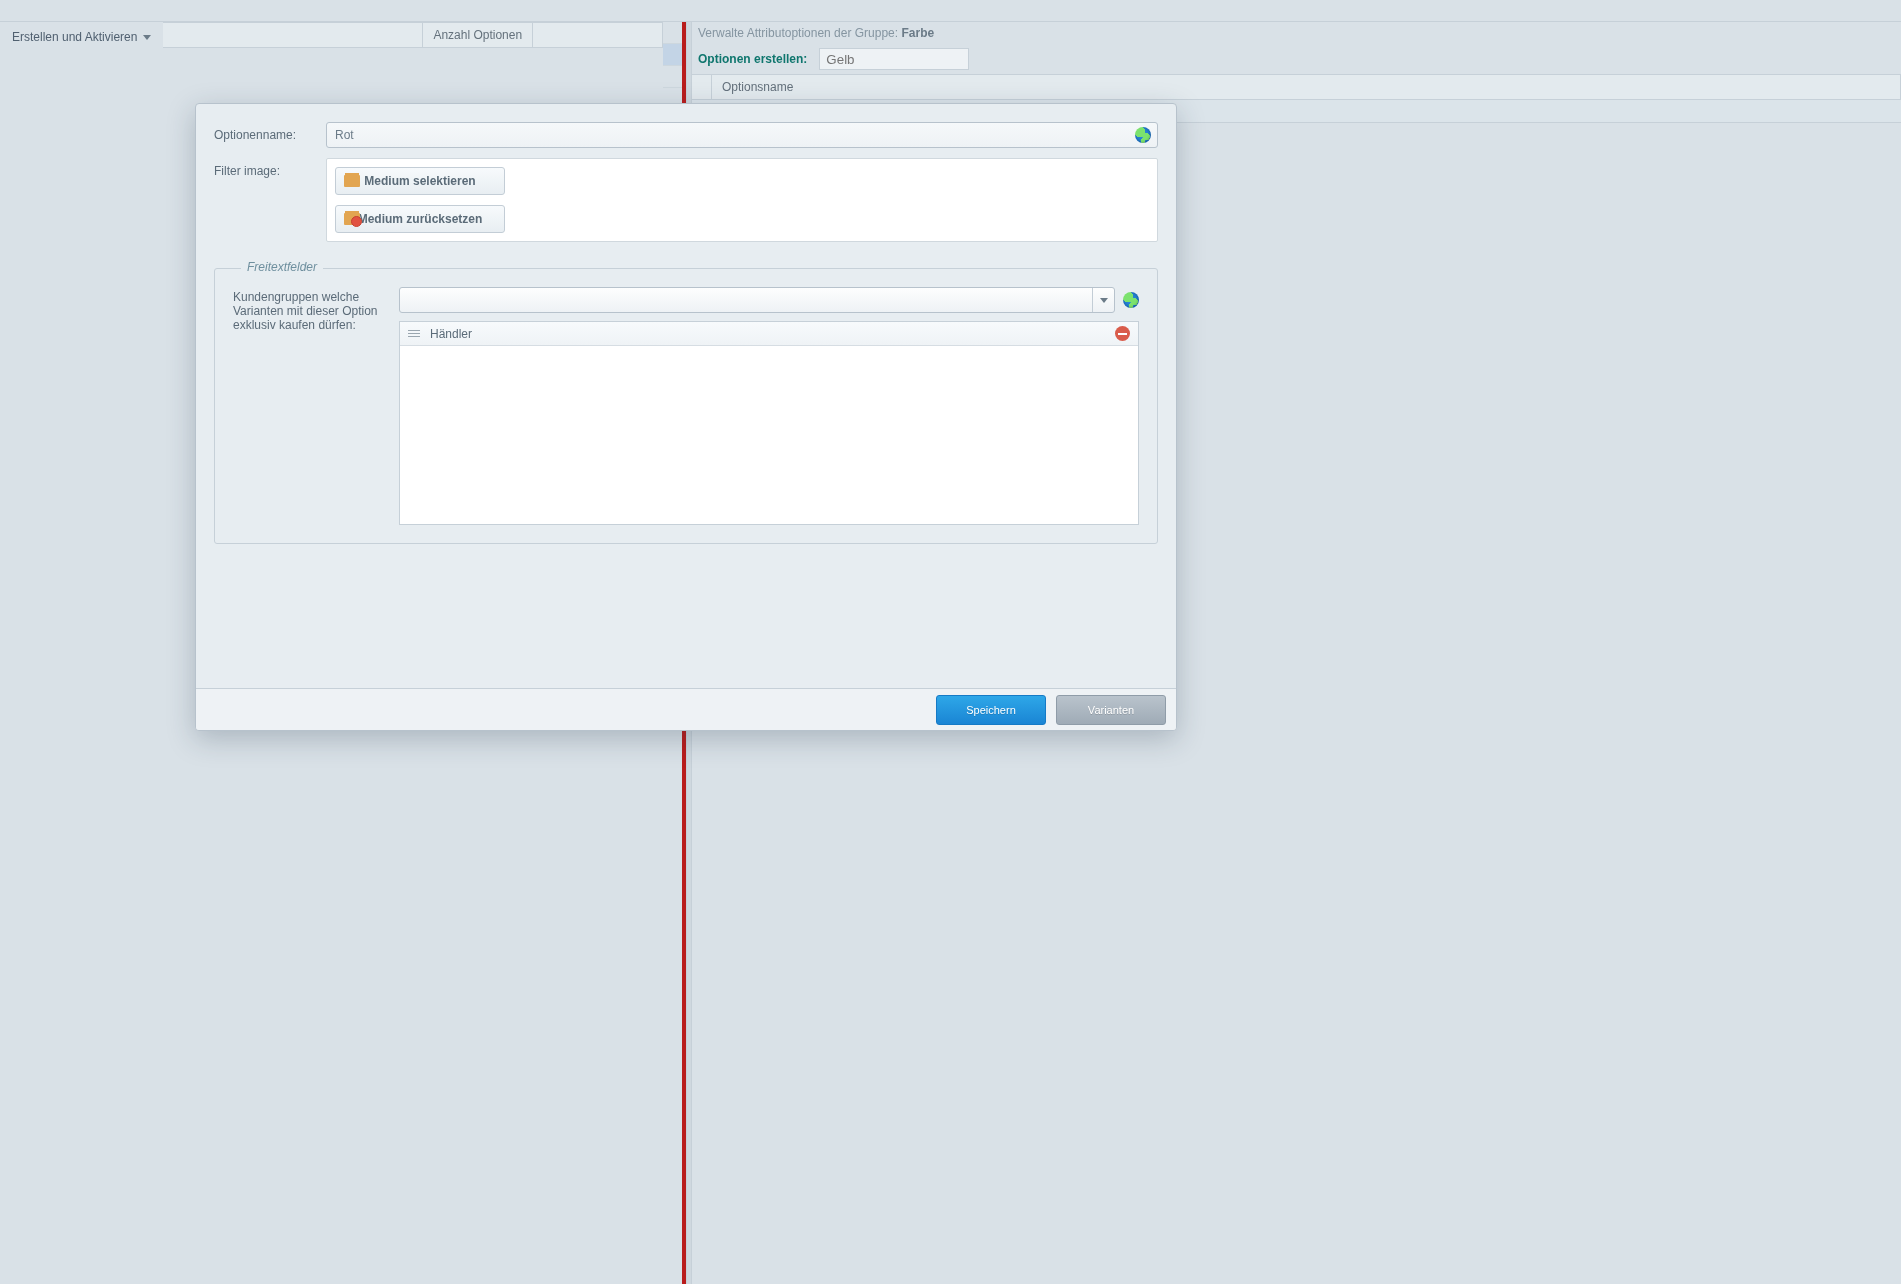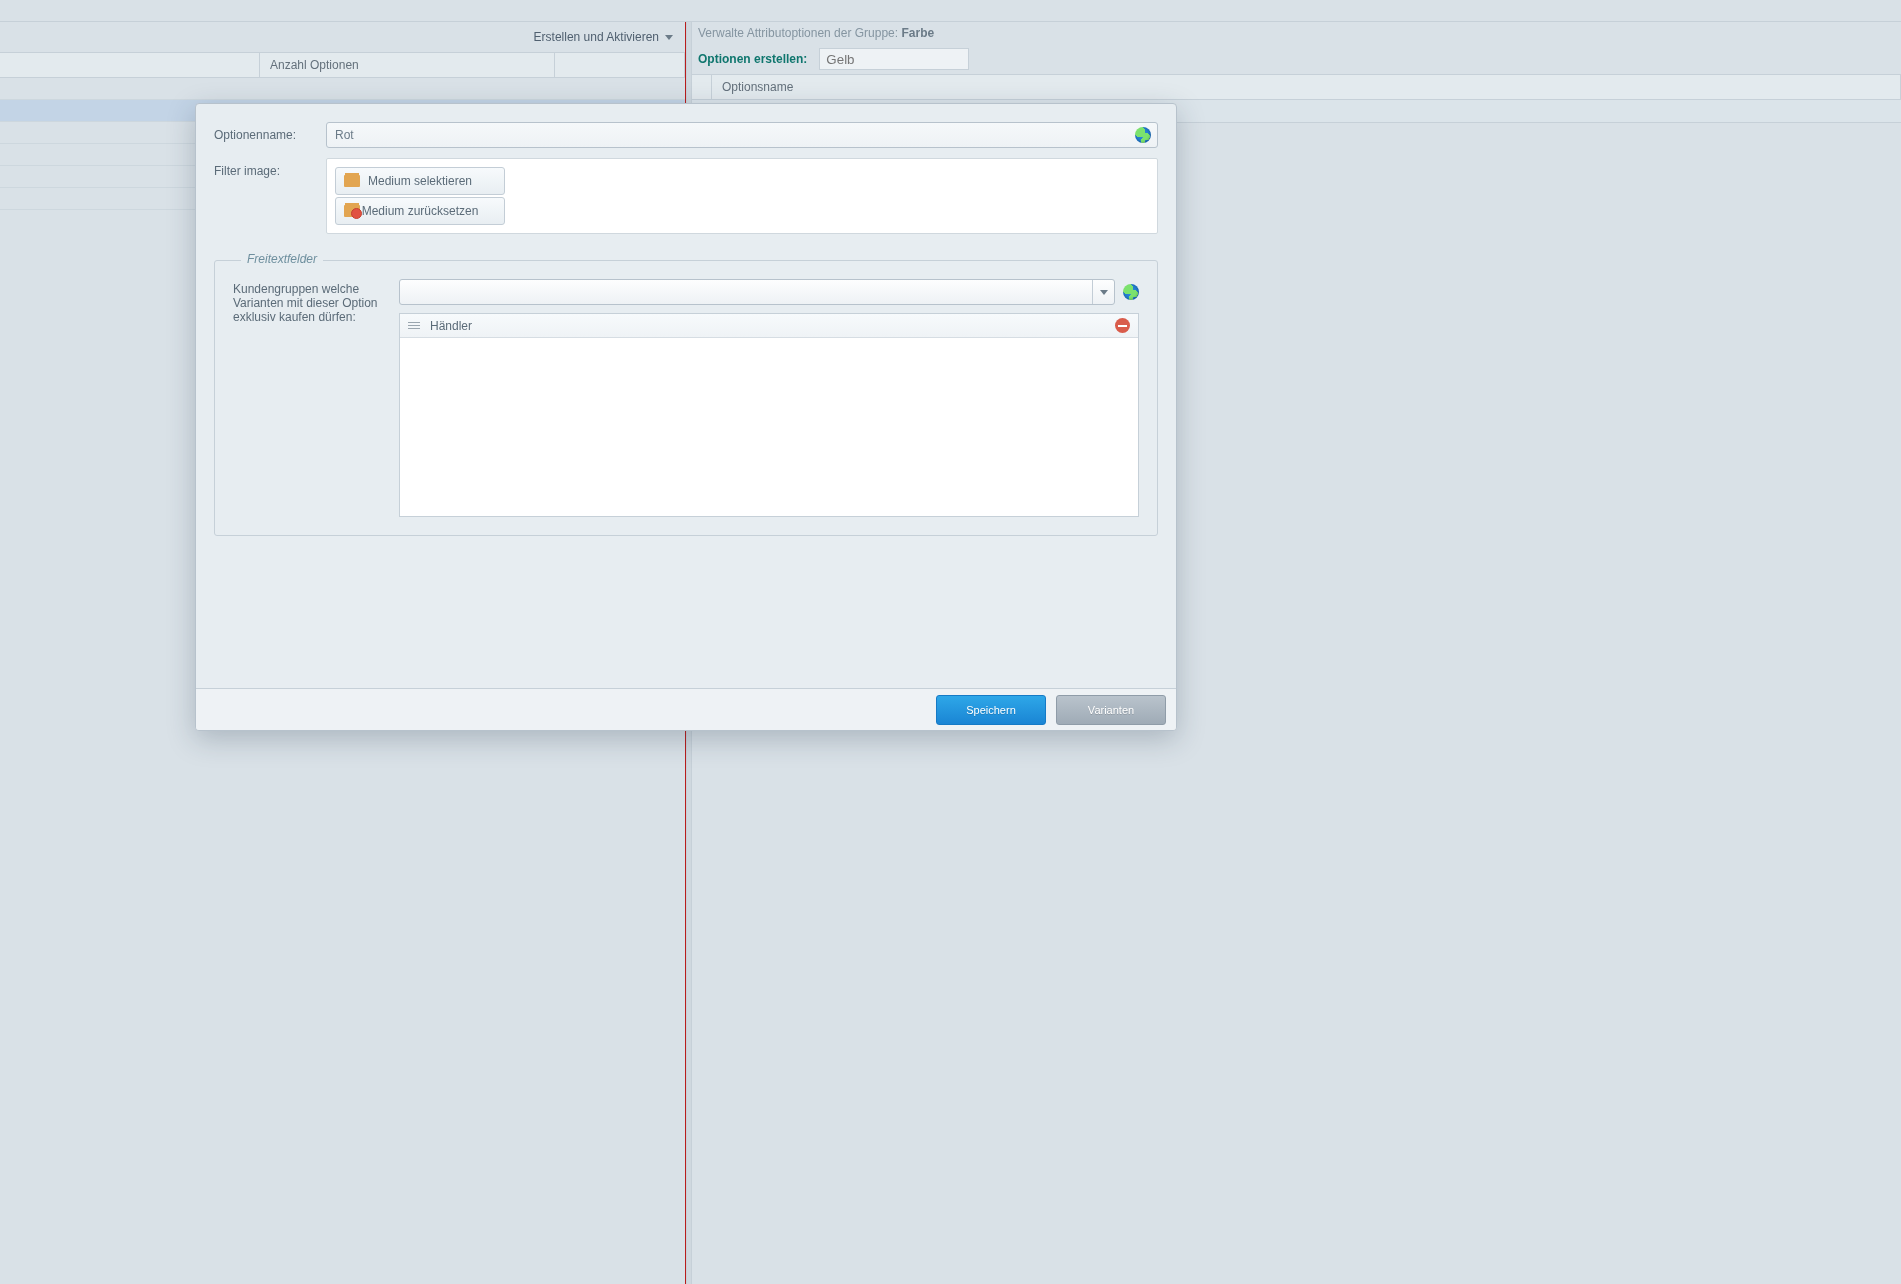--- a/index.html
+++ b/index.html
@@ -23,22 +23,22 @@
       background: #d9e1e7;
       border-bottom: 1px solid #c6d0d8;
     }
     .content {
       position: relative;
       flex: 1;
       display: flex;
     }
     .left-panel {
       width: 686px;
-      border-right: 1px solid #b91c1c;
-      display: flex; flex-direction: column;
+      border-right: 4px solid #b91c1c;
+      display: flex; 
       min-width: 0;
       justify-content: flex-end;
     }
     .right-panel {
       flex: 1;
       display: flex; flex-direction: column;
     }
 
     .toolbar {
       height: 30px;
@@ -204,21 +204,21 @@
     }
     .text-input .globe { position: absolute; right: 6px; top: 50%; transform: translateY(-50%); }
 
     .media-block {
       background: #ffffff;
       border: 1px solid #d0d8de;
       border-radius: 2px;
       padding: 8px;
       display: flex; gap: 16px; align-items: flex-start;
     }
-    .media-buttons { display: flex; flex-direction: column; gap: 2px; }
+    .media-buttons { display: flex; flex-direction: column; gap: 10px; font-weight: bold; }
     .media-btn {
       width: 170px; height: 28px;
       background: linear-gradient(#f7fafc, #e8eef2);
       border: 1px solid #c3cdd6;
       border-radius: 3px;
       display: flex; align-items: center; justify-content: center; gap: 10px;
       color: #5b6b78; cursor: pointer; position: relative;
     }
     .media-btn .icon {
       position: absolute; left: 8px;

